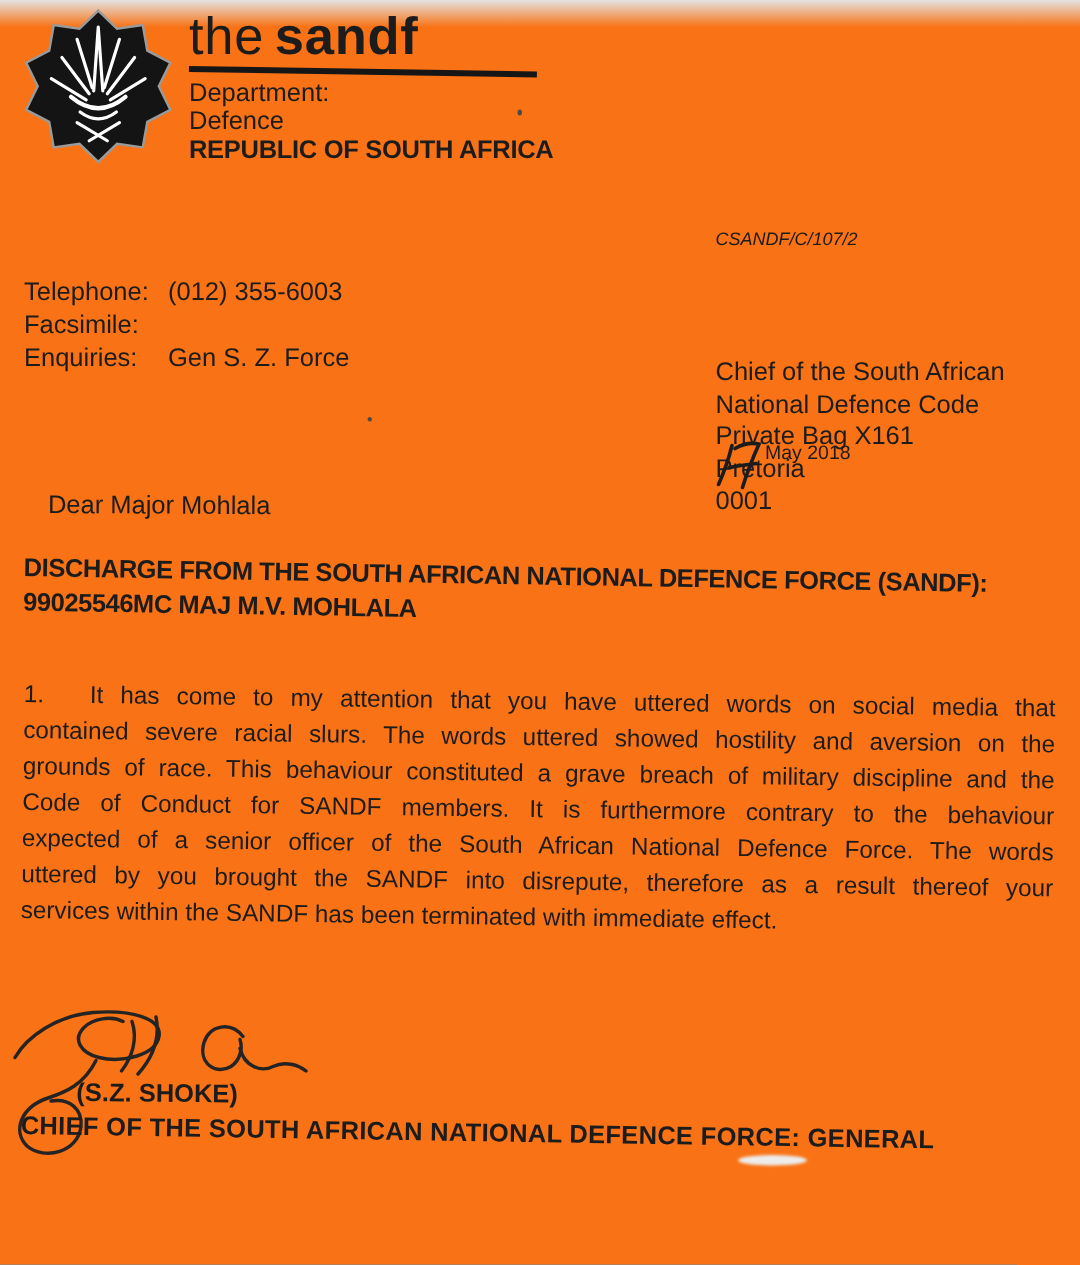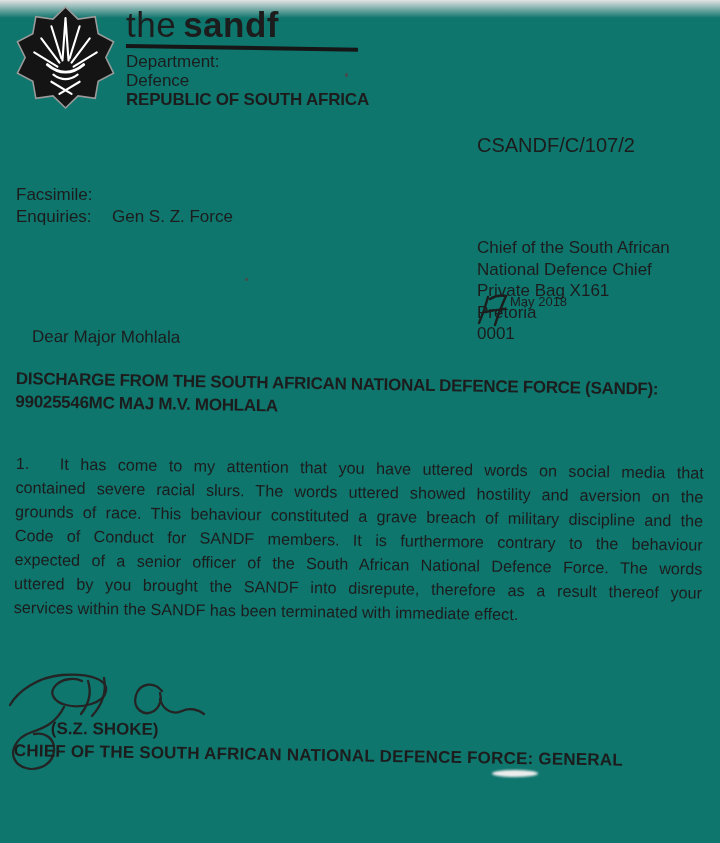--- a/index.html
+++ b/index.html
@@ -1,39 +1,39 @@
 <!DOCTYPE html>
 <html><head>
 <meta charset="utf-8">
 <style>
   html,body{margin:0;padding:0;background:#888;}
   .page{
     position:relative;width:720px;height:843px;margin:0 auto;
-    background:#0f766e;overflow:hidden;
+    background:#f97316;overflow:hidden;
     font-family:"Liberation Sans", sans-serif;
     color:#1c1c1c;
   }
   .abs{position:absolute;}
   .scan-top{
     top:0;left:0;width:720px;height:18px;
     background:linear-gradient(#e3e3e3, rgba(255,255,255,0));
   }
   
   .logo{left:15px;top:3px;width:101px;height:109px;}
   .masthead{left:126px;top:5px;font-size:35px;letter-spacing:.5px;white-space:nowrap;}
   .masthead .t-reg{font-weight:400;}
   .masthead .t-bold{font-weight:700;margin-left:7px;}
   .title-underline{
     left:126px;top:44px;width:232px;height:4px;background:#161616;
     transform:rotate(0.9deg);transform-origin:left top;
   }
   .dept{left:126px;top:53px;font-size:17px;line-height:18.5px;}
   .country{left:126px;top:90px;font-size:17px;font-weight:700;letter-spacing:-0.2px;}
   
-  .refnum{left:477px;top:134px;font-size:20px;}
+  .refnum{left:477px;top:152px;font-size:12px;font-style:italic;}
   .contact{left:16px;top:184px;font-size:17px;line-height:22px;}
   .contact .row{display:flex;}
   .contact .lbl{width:96px;}
   .address{left:477px;top:191px;font-size:17px;line-height:21.6px;margin-top:46px;}
   .dateline{left:476px;top:288px;}
   .hand-day{position:absolute;left:0;top:2px;}
   .date-typed{position:absolute;left:34px;top:6px;font-size:13px;white-space:nowrap;}
   
   .salutation{left:32px;top:327px;font-size:17px;transform:rotate(0.3deg);transform-origin:left top;}
   .subject{
@@ -93,31 +93,35 @@
   <div class="abs country">REPUBLIC OF SOUTH AFRICA</div>
   <div class="abs dept">
     <div>Department:</div>
     <div>Defence</div>
   </div>
 
   <div class="abs refnum">CSANDF/C/107/2</div>
 
   <div class="abs contact">
     <div class="row">
+      <span class="lbl">Telephone:</span>
+      <span>(012) 355-6003</span>
+    </div>
+    <div class="row">
       <span class="lbl">Facsimile:</span>
     </div>
     <div class="row">
       <span class="lbl">Enquiries:</span>
       <span>Gen S. Z. Force</span>
     </div>
   </div>
 
   <div class="abs address">
     <div>Chief of the South African</div>
-    <div>National Defence Chief</div>
+    <div>National Defence Code</div>
     <div>Private Bag X161</div>
     <div>Pretoria</div>
     <div>0001</div>
   </div>
 
   <div class="abs dateline">
     <svg class="hand-day" width="34" height="38" viewBox="0 0 34 38" role="img" aria-label="17">
       <g stroke="#1c1c1c" stroke-width="2.4" fill="none" stroke-linecap="round">
         <path d="M12,7 C10,15 7,24 3,33"></path>
         <path d="M14,9 C19,6 25,5 30,6 C26,15 22,25 19,35"></path>

